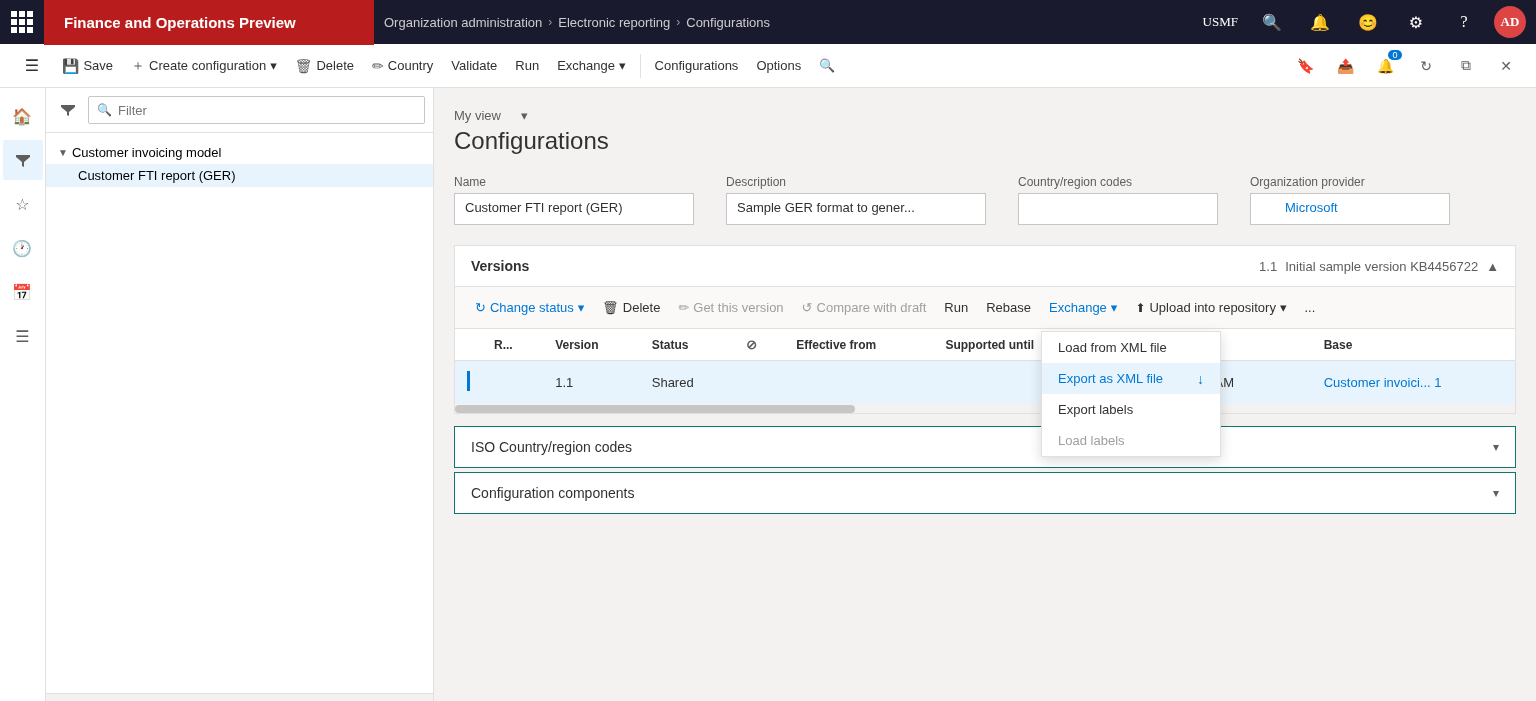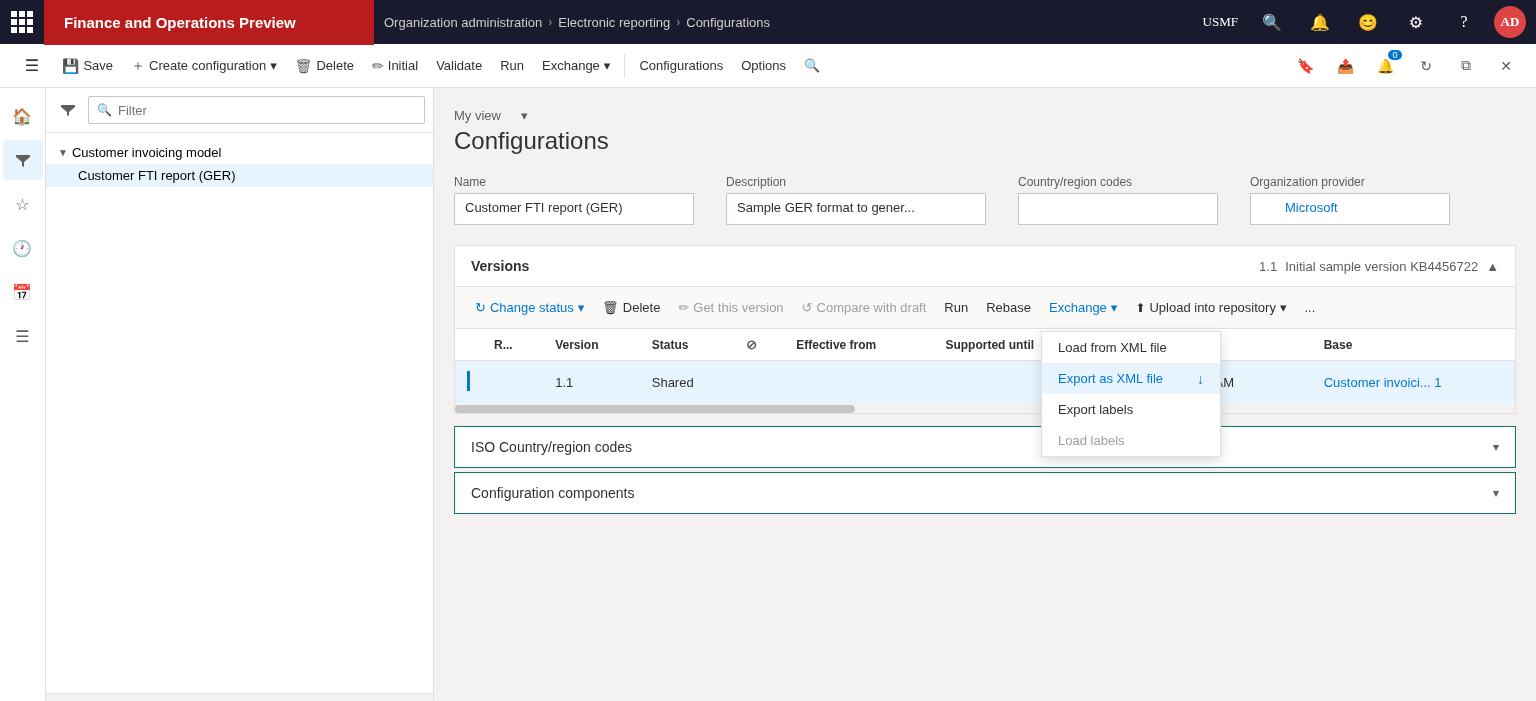--- a/index.html
+++ b/index.html
@@ -244,21 +244,21 @@
     <span class="icon">＋</span>
     <span>Create configuration</span>
     <span>▾</span>
   </div>
   <div class="cmd-btn">
     <span class="icon">🗑</span>
     <span>Delete</span>
   </div>
   <div class="cmd-btn">
     <span class="icon">✏</span>
-    <span>Initial</span>
+    <span>Country</span>
   </div>
   <div class="cmd-btn">
     <span>Validate</span>
   </div>
   <div class="cmd-btn">
     <span>Run</span>
   </div>
   <div class="cmd-btn">
     <span>Exchange</span>
     <span>▾</span>

